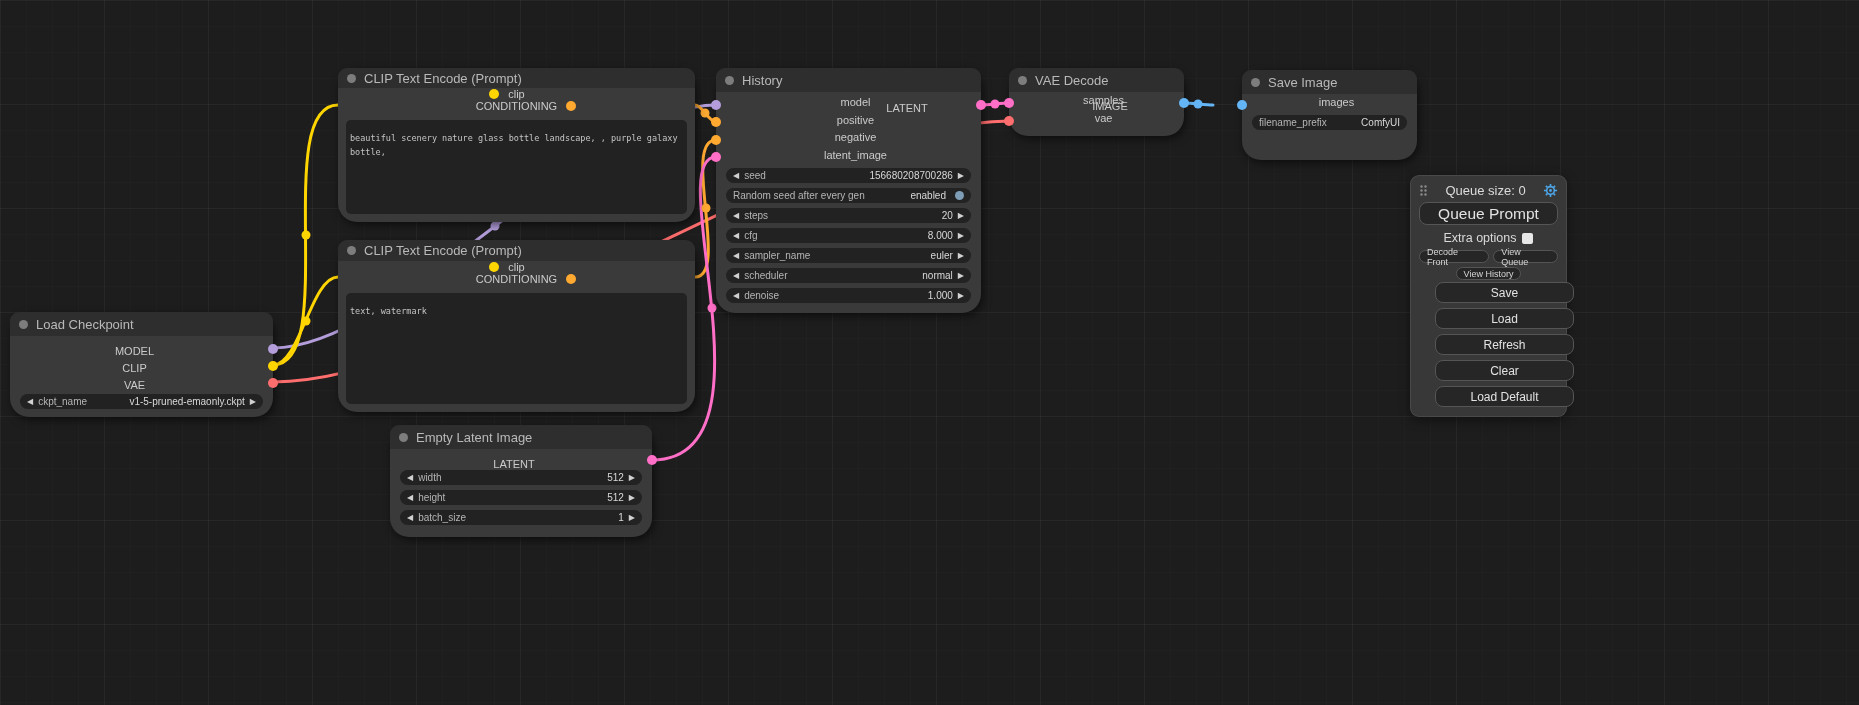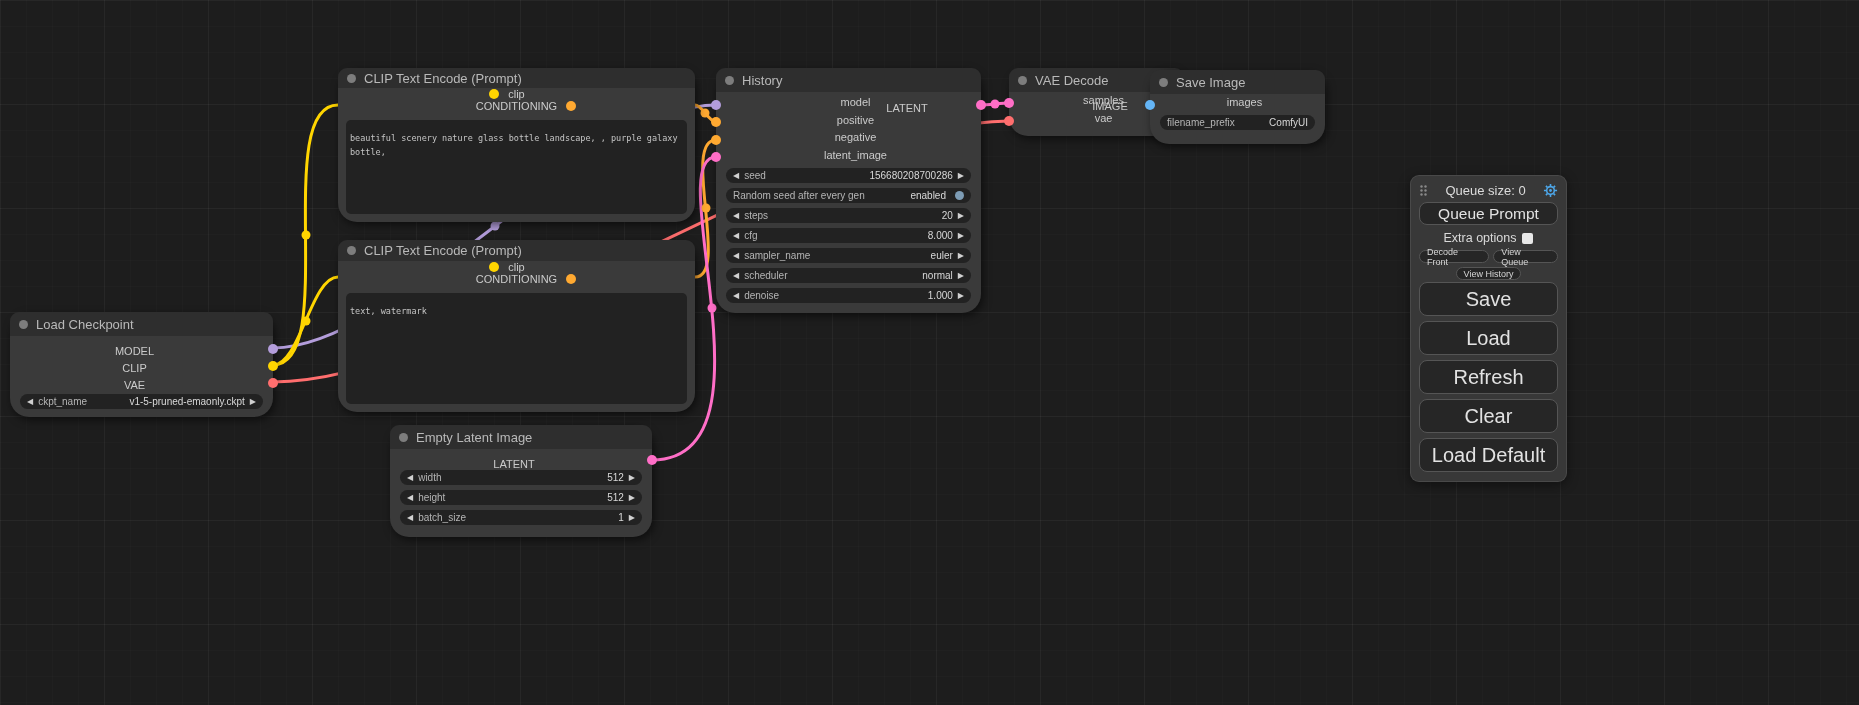--- a/index.html
+++ b/index.html
@@ -58,21 +58,21 @@
     box-shadow:0 3px 12px rgba(0,0,0,.45);padding:7px 8px 9px 8px;box-sizing:border-box;
     color:#dedede;
   }
   .panel-head{display:flex;align-items:center;margin-bottom:4px;}
   .panel-head .qlabel{flex:1;text-align:center;font-size:13px;color:#dcdcdc;}
   .btn{
     background:#262626;border:1px solid #555;border-radius:8px;color:#e2e2e2;
     display:flex;align-items:center;justify-content:center;box-sizing:border-box;cursor:pointer;
   }
   .btn-big{width:100%;height:23px;font-size:15.5px;margin-bottom:4px;}
-  .btn-med{width:100%;height:34px;font-size:20px;margin-bottom:5px;}
+  .btn-med{width:100%;height:21px;font-size:12px;margin-bottom:5px;margin-left:16px;}
   .extra-row{display:flex;align-items:center;justify-content:center;gap:6px;font-size:12.5px;margin:6px 0 5px 0;color:#dadada;}
   .chk{width:11px;height:11px;background:#e8e8e8;border-radius:2px;flex:0 0 auto;}
   .small-row{display:flex;gap:4px;justify-content:center;margin-bottom:4px;}
   .btn-sm{height:13px;font-size:9px;padding:0 7px;border-radius:7px;color:#d6d6d6;}
   .vh-row{display:flex;justify-content:center;margin-bottom:2px;}
 </style>
 </head>
 <body>
 
 <div id="canvas">
@@ -276,21 +276,21 @@
         <span class="port p-latent"></span>
         <span>samples</span>
       </div>
       <div class="slot in" style="height:18px">
         <span class="port p-vae"></span>
         <span>vae</span>
       </div>
     </div>
   </div>
 
-  <div class="node" style="left:1150px;top:70px;width:175px;height:74px">
+  <div class="node" style="left:1242px;top:70px;width:175px;height:90px">
     <div class="node-head">
       <span class="head-dot"></span>
       <span>Save Image</span>
     </div>
     <div style="padding-top:2px">
       <div class="slot in">
         <span class="port p-image"></span>
         <span>images</span>
       </div>
     </div>

